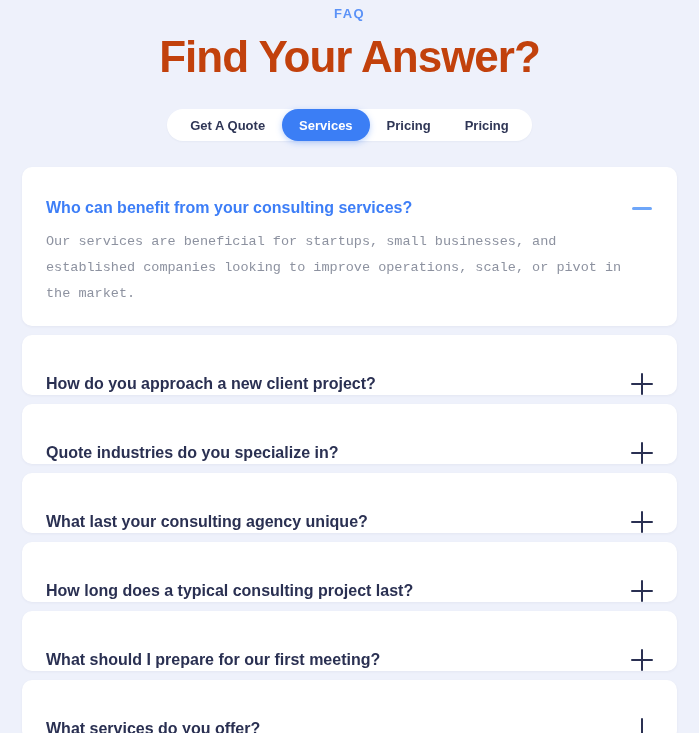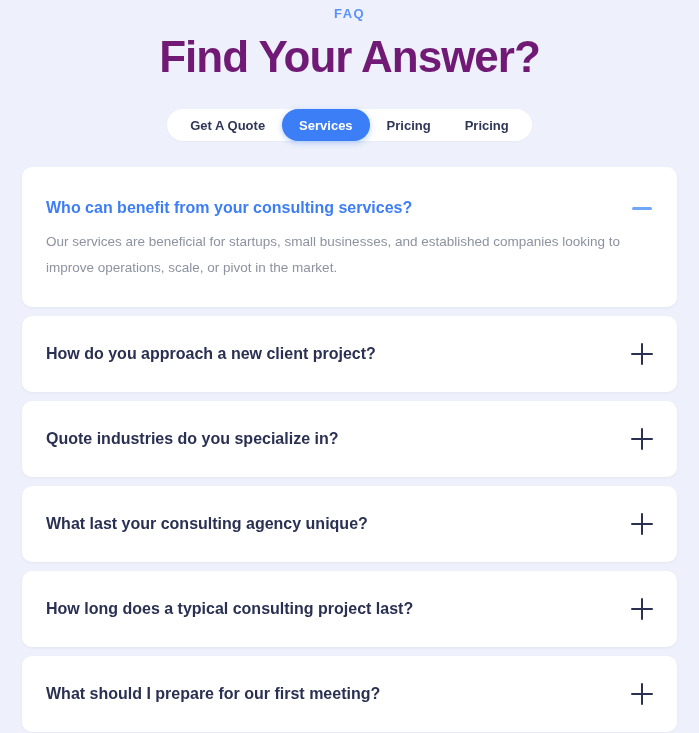--- a/index.html
+++ b/index.html
@@ -36,21 +36,21 @@
     text-align: center;
     line-height: 16px;
   }
 
   .page-title {
     margin-top: 9px;
     font-size: 44px;
     line-height: 52px;
     font-weight: 700;
     letter-spacing: -1px;
-    color: #701a75;
+    color: #c2410c;
     text-align: center;
   }
 
   
   .tabs-wrap {
     margin-top: 26px;
     height: 44px;
     background: #ffffff;
     border-radius: 22px;
     display: flex;
@@ -93,23 +93,23 @@
 
   .faq-card {
     background: #ffffff;
     border-radius: 10px;
     padding: 0 24px;
     box-shadow: 0 1px 3px rgba(35,45,80,0.05);
     cursor: pointer;
   }
 
   .faq-head {
-    height: 76px;
-    display: flex;
-    align-items: center;
+    height: 60px;
+    display: flex;
+    align-items: flex-end;
     justify-content: space-between;
     gap: 16px;
   }
 
   .faq-card.open .faq-head {
     height: 62px;
     align-items: flex-end;
     padding-bottom: 10px;
     gap: 8px;
   }
@@ -122,22 +122,23 @@
   }
 
   .faq-card.open .faq-q {
     color: #3d7ef7;
   }
 
   .faq-answer {
     font-size: 13.5px;
     line-height: 26px;
     color: #8d92a0;
-    padding-bottom: 26px;
+    padding-bottom: 19px;
     max-width: 580px;
+    font-family: Liberation Mono, monospace;
   }
 
   
   .toggle-icon {
     position: relative;
     width: 22px;
     height: 22px;
     flex: 0 0 22px;
   }
 

